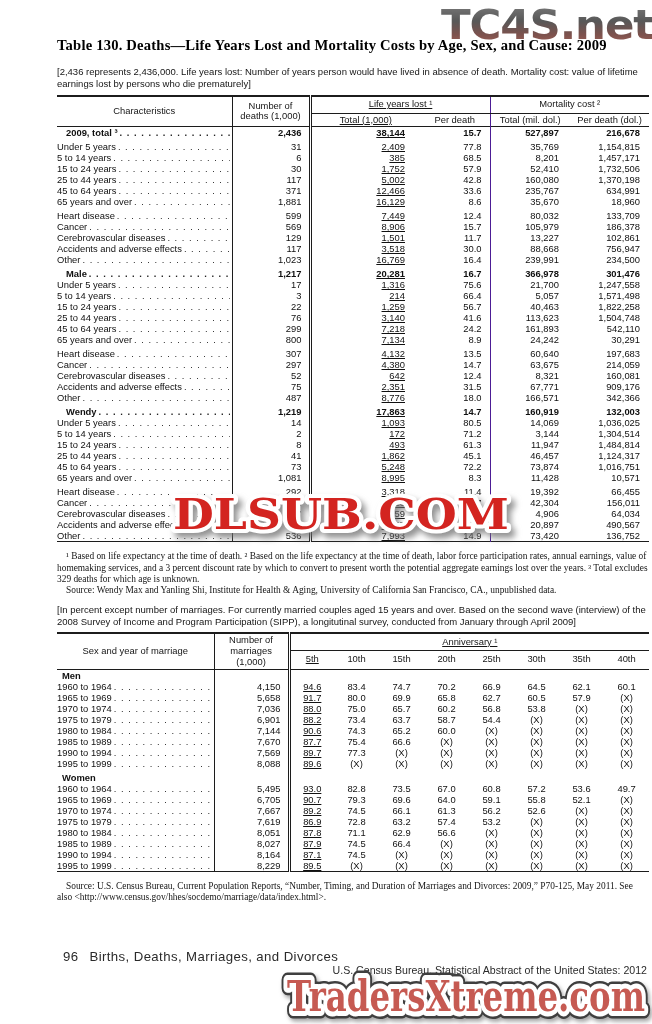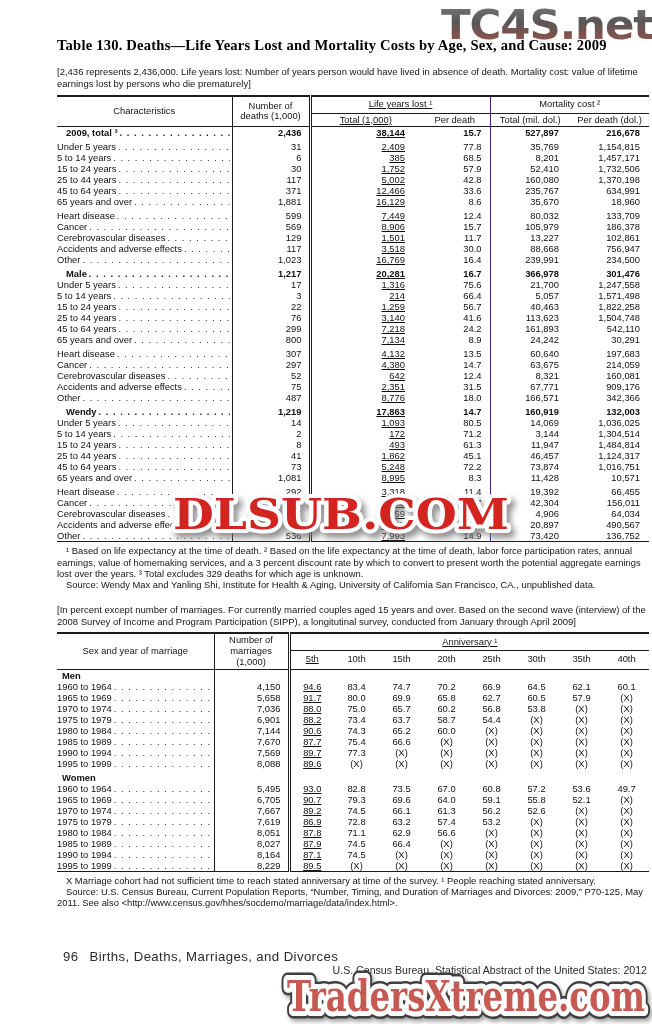--- a/index.html
+++ b/index.html
@@ -50,21 +50,21 @@
 
   .num { text-align:right; }
   .t130 .c0 { padding-right:7px; }
   .t130 .c1 { padding-right:15px; }
   .t130 .c2 { padding-right:8px; }
   .t130 .c3 { padding-right:11px; }
   .t130 .c4 { padding-right:9px; }
   .t131 .c0 { padding-right:7px; }
   .t131 .ann { text-align:center; }
 
-  .footnote { font-size:9.4px; line-height:1.2; margin-top:3px; color:#151515; }
+  .footnote { font-size:9.4px; line-height:1.2; margin-top:9px; color:#151515;font-family:Liberation Serif, serif; }
   .footnote p { margin:0; text-indent:9px; }
 
   .footer-left {
     position:absolute; left:63px; top:949px; font-size:13.2px;
     letter-spacing:0.4px; color:#2a2a2a;
   }
   .footer-left .num96 { margin-right:11px; }
   .footer-right {
     position:absolute; right:5px; top:964px; width:420px;
     font-size:10.6px; text-align:right; color:#2a2a2a;
@@ -927,21 +927,20 @@
             <td class="ann c4">(X)</td>
             <td class="ann c5">(X)</td>
             <td class="ann c6">(X)</td>
             <td class="ann c7">(X)</td>
             <td class="ann c8">(X)</td>
           </tr>
         </tbody>
     </table>
 
     <div class="footnote">
-      <p>X Marriage cohort had not sufficient time to reach stated anniversary at time of the survey. ¹ People reaching stated anniversary.</p>
       <p>Source: U.S. Census Bureau, Current Population Reports, “Number, Timing, and Duration of Marriages and Divorces: 2009,” P70-125, May 2011. See also &lt;http://www.census.gov/hhes/socdemo/marriage/data/index.html&gt;.</p>
     </div>
   </div>
 
   <div class="footer-left">
     <span class="num96">96</span><span>Births, Deaths, Marriages, and Divorces</span>
   </div>
   <div class="footer-right">U.S. Census Bureau, Statistical Abstract of the United States: 2012</div>
 
   <svg class="wm wm-top" width="220" height="46">

